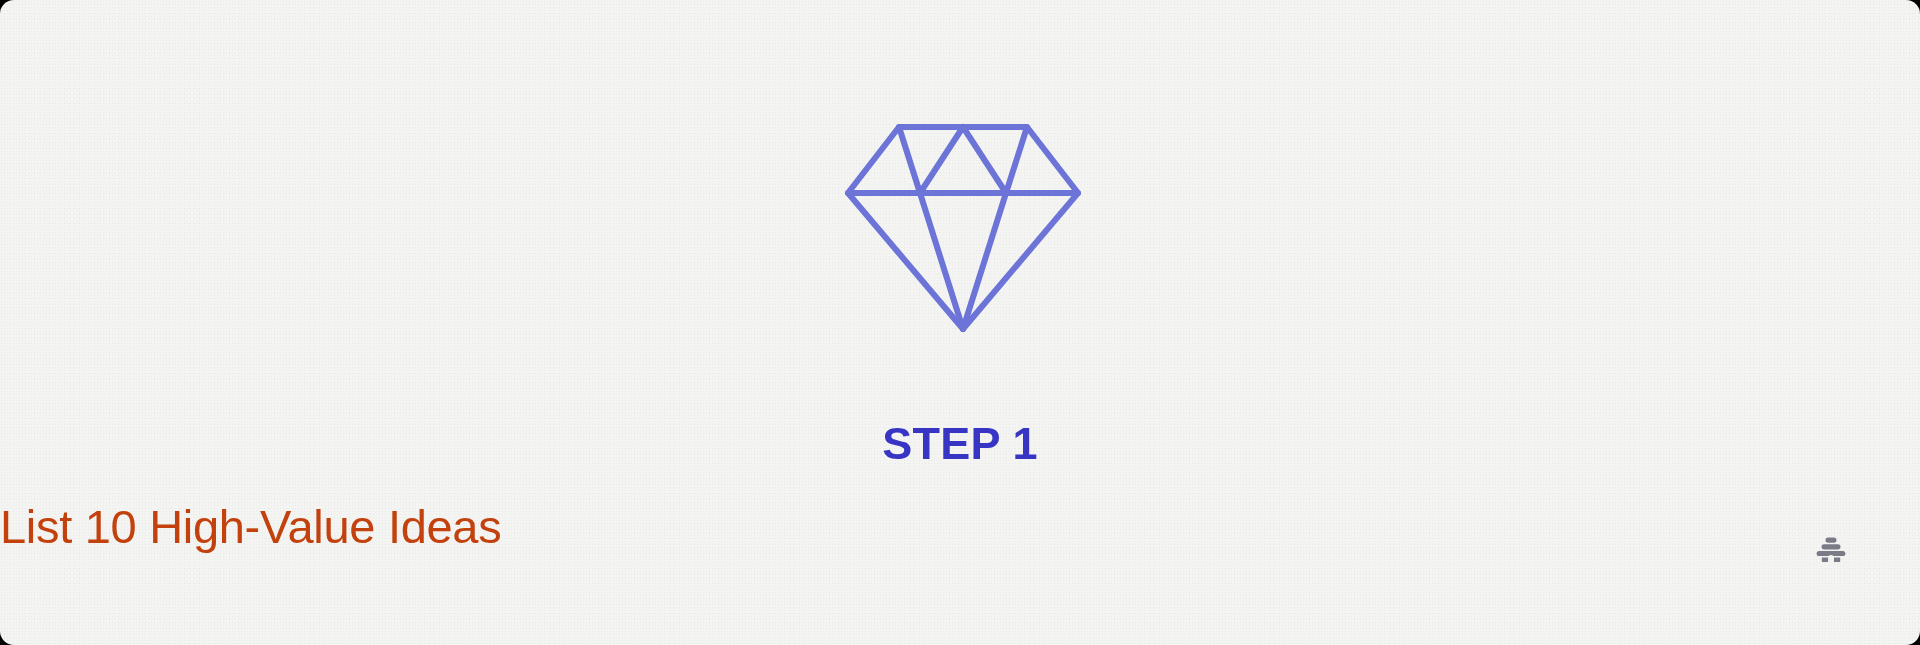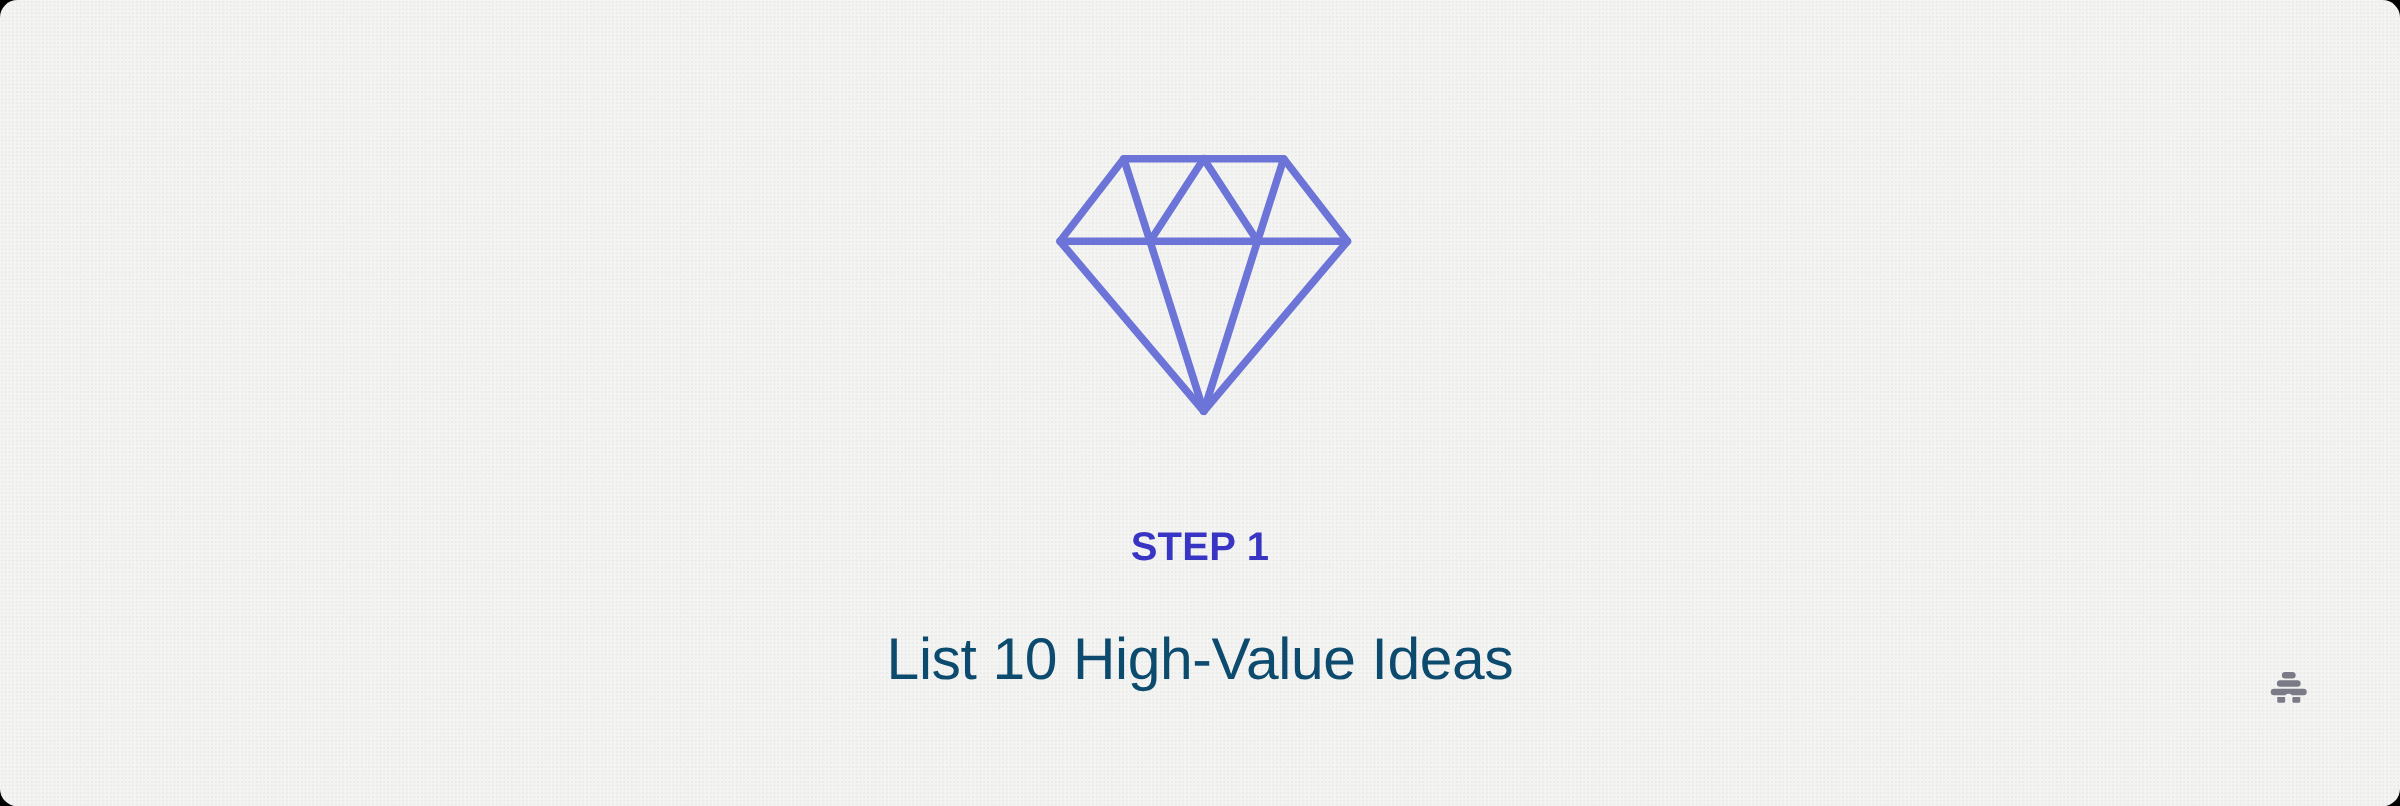--- a/index.html
+++ b/index.html
@@ -59,38 +59,38 @@
     height: 212px;
   }
   .gem-icon-wrap svg { display: block; width: 240px; height: 212px; }
 
   .step-eyebrow {
     position: absolute;
     left: 0;
     top: 421px;
     width: 1920px;
     text-align: center;
-    font-size: 32px;
+    font-size: 45px;
     font-weight: 700;
     letter-spacing: 0.2px;
     color: #3935c4;
     line-height: 1;
     white-space: nowrap;
   }
 
   .step-headline {
     position: absolute;
     left: 0;
     top: 503px;
     width: 1920px;
-    text-align: center;
+    text-align: left;
     font-size: 47px;
     font-weight: 500;
     letter-spacing: -0.3px;
-    color: #0c4a6e;
+    color: #c2410c;
     line-height: 1;
     white-space: nowrap;
   }
 
   
   .brand-mark {
     position: absolute;
     left: 1813px;
     top: 530px;
     width: 36px;

